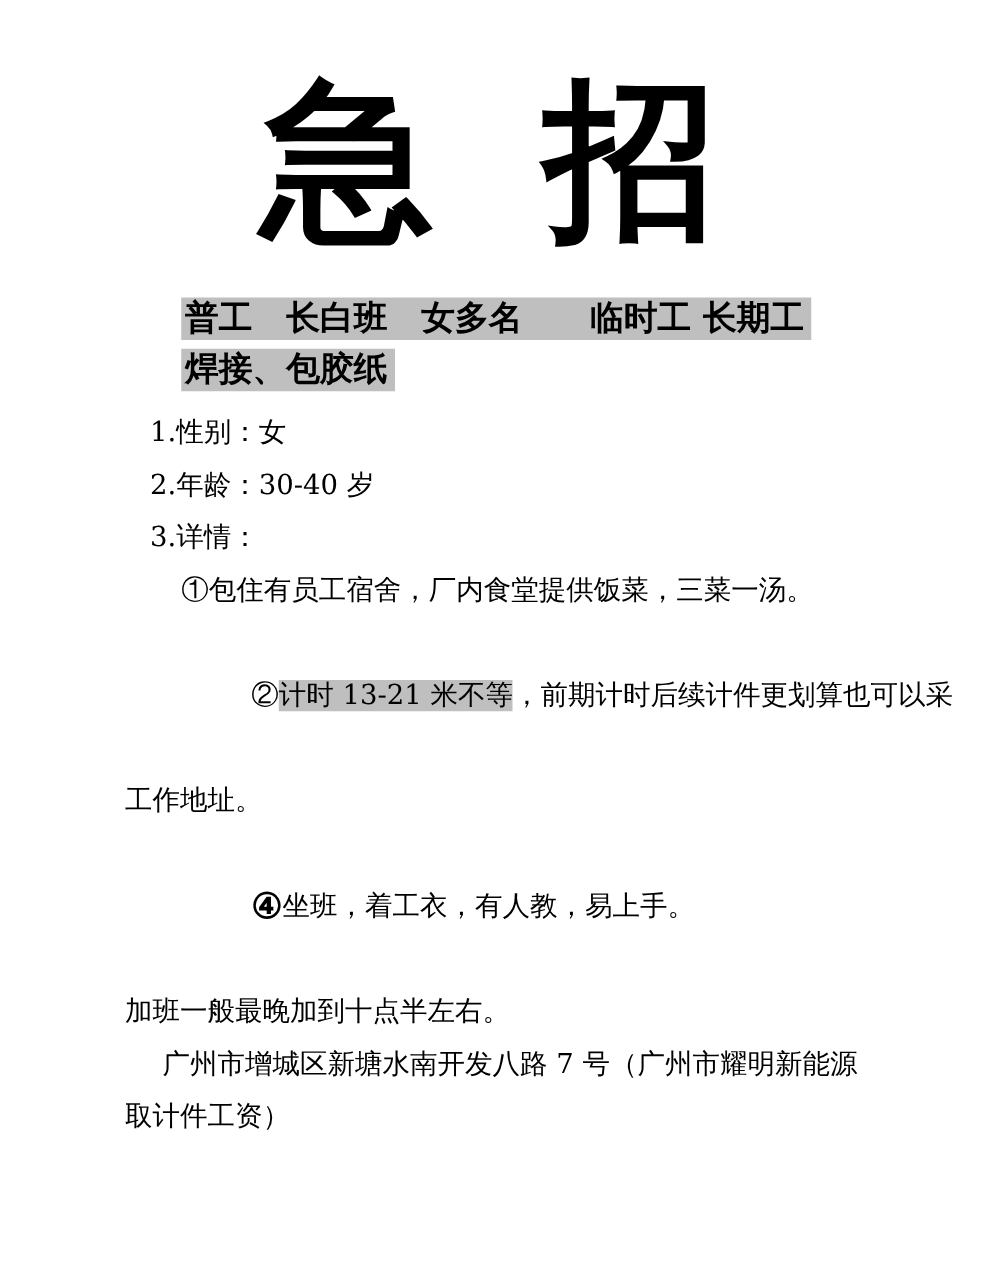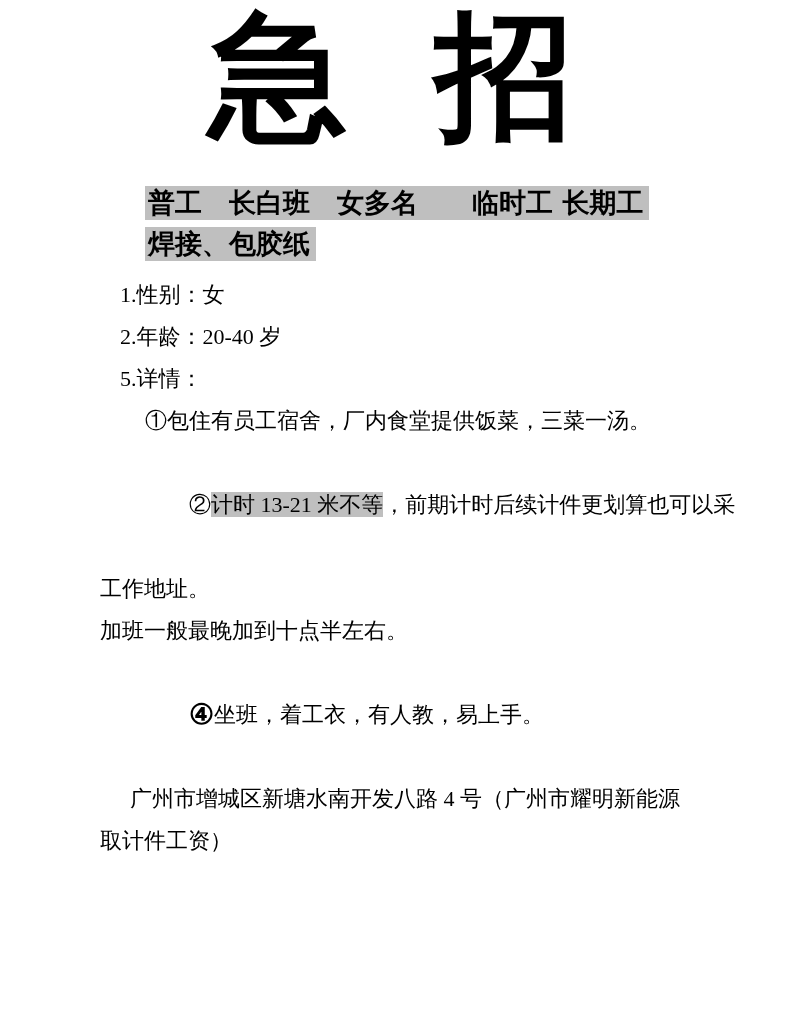--- a/index.html
+++ b/index.html
@@ -15,20 +15,21 @@
     color: #000000;
     overflow: hidden;
     font-family: "DejaVu Serif", "Liberation Serif", serif;
   }
   .content {
     padding-left: 100px;
     padding-right: 118px;
   }
   
   .doc-title {
+    padding-top: 52px;
     text-align: center;
     font-size: 138px;
     line-height: 152px;
     font-weight: bold;
     word-spacing: 40px;
     white-space: pre;
   }
   
   .banner {
     margin-top: 34px;
@@ -41,21 +42,20 @@
     font-weight: bold;
     line-height: 33px;
     white-space: pre;
     padding: 0 6px 1px 3px;
     margin-bottom: 7px;
     text-align: center;
   }
   
   .body-text {
     margin-top: 13px;
-    font-family: Liberation Serif, serif;
   }
   .line {
     font-size: 22px;
     line-height: 42px;
     white-space: pre;
   }
   .ind20 { padding-left: 20px; }
   .ind24 { padding-left: 24px; }
   .ind30 { padding-left: 30px; }
   .ind45 { padding-left: 45px; }
@@ -76,34 +76,34 @@
 
     <div class="doc-title">急 招</div>
 
     <div class="banner">
       <div class="banner-line">普工　长白班　女多名　　临时工 长期工</div>
       <div class="banner-line">焊接、包胶纸</div>
     </div>
 
     <div class="body-text">
       <div class="line ind20">1.性别：女</div>
-      <div class="line ind20">2.年龄：20-40 岁</div>
-      <div class="line ind20">5.详情：</div>
+      <div class="line ind20">2.年龄：30-40 岁</div>
+      <div class="line ind20">3.详情：</div>
 
       <div class="line ind45">①包住有员工宿舍，厂内食堂提供饭菜，三菜一汤。</div>
 
       <div class="line ind45">
         <span>②</span><span class="hl">计时 13-21 米不等</span><span>，前期计时后续计件更划算也可以采</span>
       </div>
       <div class="line">工作地址。</div>
 
-      <div class="line">加班一般最晚加到十点半左右。</div>
-
       <div class="line ind45">
         <span class="big-circle-num">④</span><span>坐班，着工衣，有人教，易上手。</span>
       </div>
 
-      <div class="line ind30">广州市增城区新塘水南开发八路 4 号（广州市耀明新能源</div>
+      <div class="line">加班一般最晚加到十点半左右。</div>
+
+      <div class="line ind30">广州市增城区新塘水南开发八路 7 号（广州市耀明新能源</div>
       <div class="line">取计件工资）</div>
     </div>
 
   </div>
 </div>
 
 </body></html>

